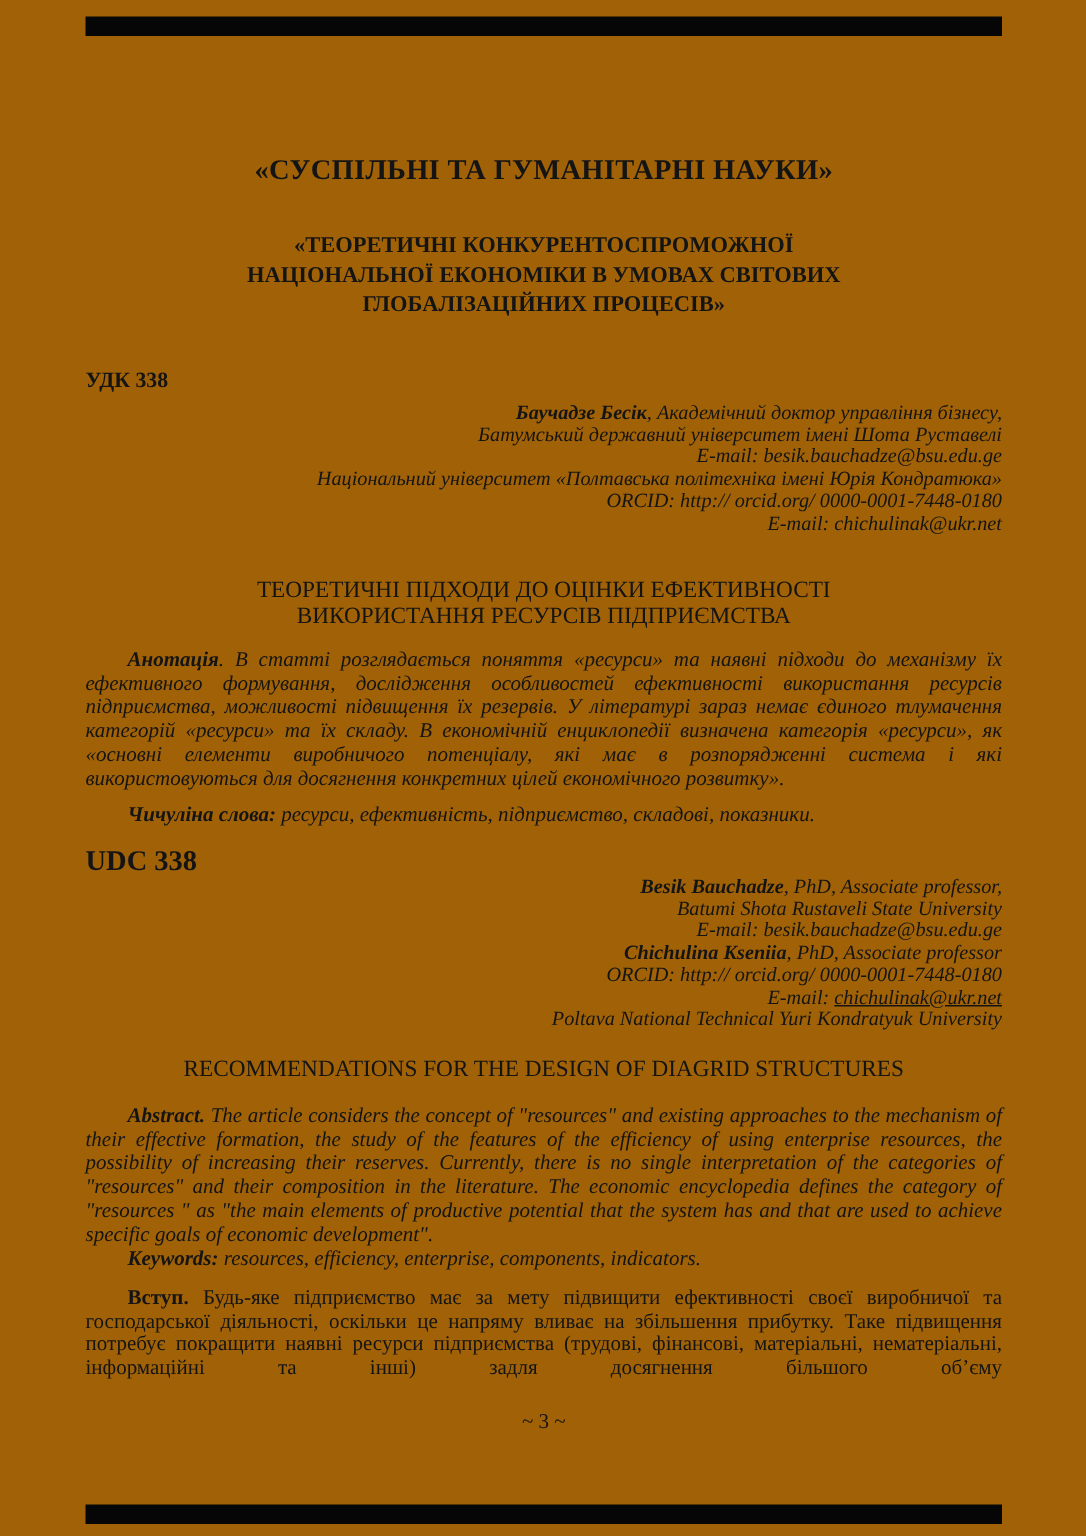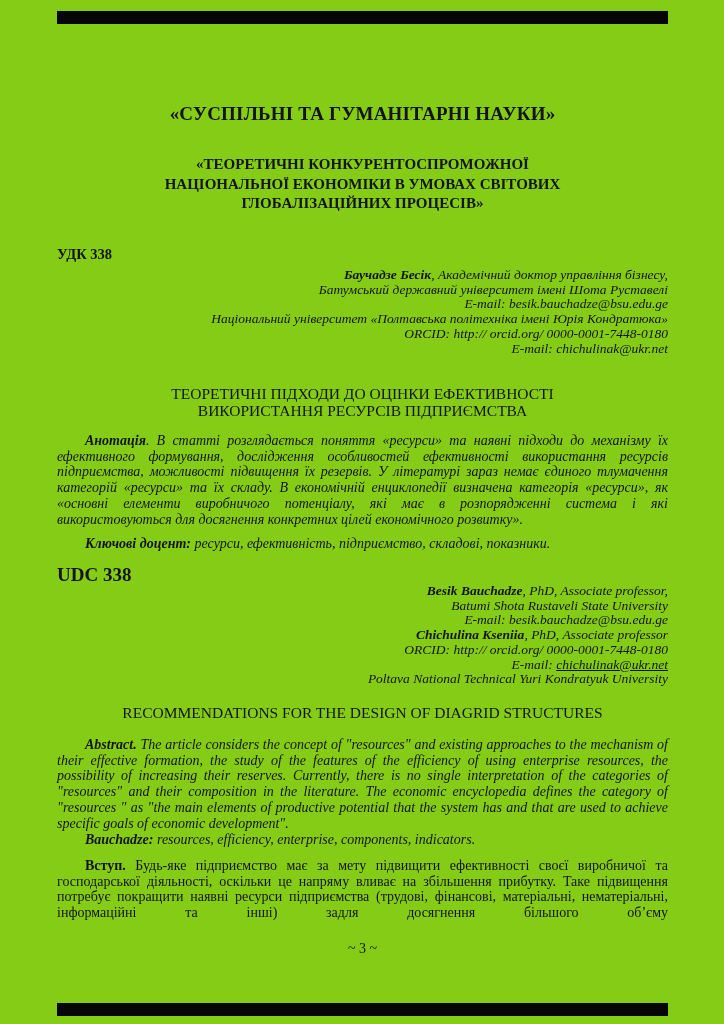--- a/index.html
+++ b/index.html
@@ -1,19 +1,19 @@
 <!DOCTYPE html>
 <html><head>
 <meta charset="utf-8">
 <style>
   html,body{margin:0;padding:0;background:#e8e8e8;}
   .page{
     position:relative;
     width:724px;height:1024px;
-    background:#84cc16;
+    background:#a16207;
     font-family:"Liberation Serif", serif;
     color:#141414;
     overflow:hidden;
     margin:0 auto;
   }
   .rule{
     position:absolute;left:57px;width:611px;height:13px;background:#060606;
   }
   .rule.top{top:11px;}
   .rule.bottom{top:1003px;}
@@ -72,39 +72,39 @@
     <div><span>E-mail: chichulinak@ukr.net</span></div>
   </div>
 
   <div class="block center art-title art-title-ua">
     <div>ТЕОРЕТИЧНІ ПІДХОДИ ДО ОЦІНКИ ЕФЕКТИВНОСТІ</div>
     <div>ВИКОРИСТАННЯ РЕСУРСІВ ПІДПРИЄМСТВА</div>
   </div>
 
   <p class="block para it indent annotation"><span class="b">Анотація</span><span>. В статті розглядається поняття «ресурси» та наявні підходи до механізму їх ефективного формування, дослідження особливостей ефективності використання ресурсів підприємства, можливості підвищення їх резервів. У літературі зараз немає єдиного тлумачення категорій «ресурси» та їх складу. В економічній енциклопедії визначена категорія «ресурси», як «основні елементи виробничого потенціалу, які має в розпорядженні система і які використовуються для досягнення конкретних цілей економічного розвитку».</span></p>
 
-  <p class="block para it indent kw-ua"><span class="b">Ключові доцент:</span><span> ресурси, ефективність, підприємство, складові, показники.</span></p>
+  <p class="block para it indent kw-ua"><span class="b">Чичуліна слова:</span><span> ресурси, ефективність, підприємство, складові, показники.</span></p>
 
   <div class="block udc">UDC 338</div>
 
   <div class="block right authors authors-en">
     <div><span class="b">Besik Bauchadze</span><span>, PhD, Associate professor,</span></div>
     <div><span>Batumi Shota Rustaveli State University</span></div>
     <div><span>E-mail: besik.bauchadze@bsu.edu.ge</span></div>
     <div><span class="b">Chichulina Kseniia</span><span>, PhD, Associate professor</span></div>
     <div><span>ORCID: http:// orcid.org/ 0000-0001-7448-0180</span></div>
     <div><span>E-mail: </span><span class="u">chichulinak@ukr.net</span></div>
     <div><span>Poltava National Technical Yuri Kondratyuk University</span></div>
   </div>
 
   <div class="block center art-title art-title-en">RECOMMENDATIONS FOR THE DESIGN OF DIAGRID STRUCTURES</div>
 
   <p class="block para it indent abstract"><span class="b">Abstract.</span><span> The article considers the concept of "resources" and existing approaches to the mechanism of their effective formation, the study of the features of the efficiency of using enterprise resources, the possibility of increasing their reserves. Currently, there is no single interpretation of the categories of "resources" and their composition in the literature. The economic encyclopedia defines the category of "resources " as "the main elements of productive potential that the system has and that are used to achieve specific goals of economic development".</span></p>
 
-  <p class="block para it indent kw-en"><span class="b">Bauchadze:</span><span> resources, efficiency, enterprise, components, indicators.</span></p>
+  <p class="block para it indent kw-en"><span class="b">Keywords:</span><span> resources, efficiency, enterprise, components, indicators.</span></p>
 
   <p class="block para indent intro"><span class="b">Вступ.</span><span> Будь-яке підприємство має за мету підвищити ефективності своєї виробничої та господарської діяльності, оскільки це напряму вливає на збільшення прибутку. Таке підвищення потребує покращити наявні ресурси підприємства (трудові, фінансові, матеріальні, нематеріальні, інформаційні та інші) задля досягнення більшого об’єму</span></p>
 
   <div class="block center pagenum">~ 3 ~</div>
 
   <div class="rule bottom"></div>
 
 </div>
 
 </body></html>

